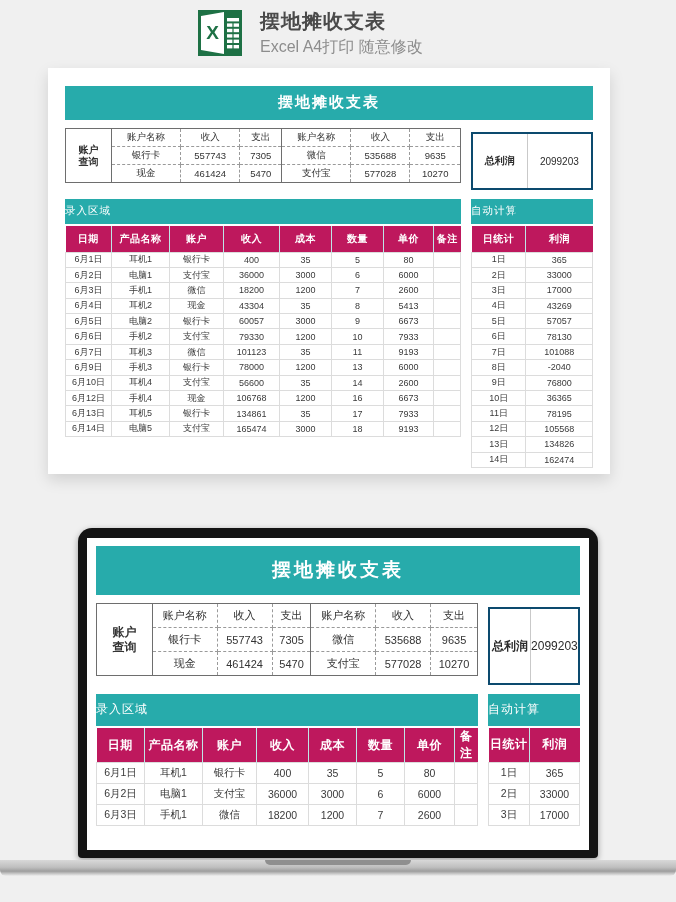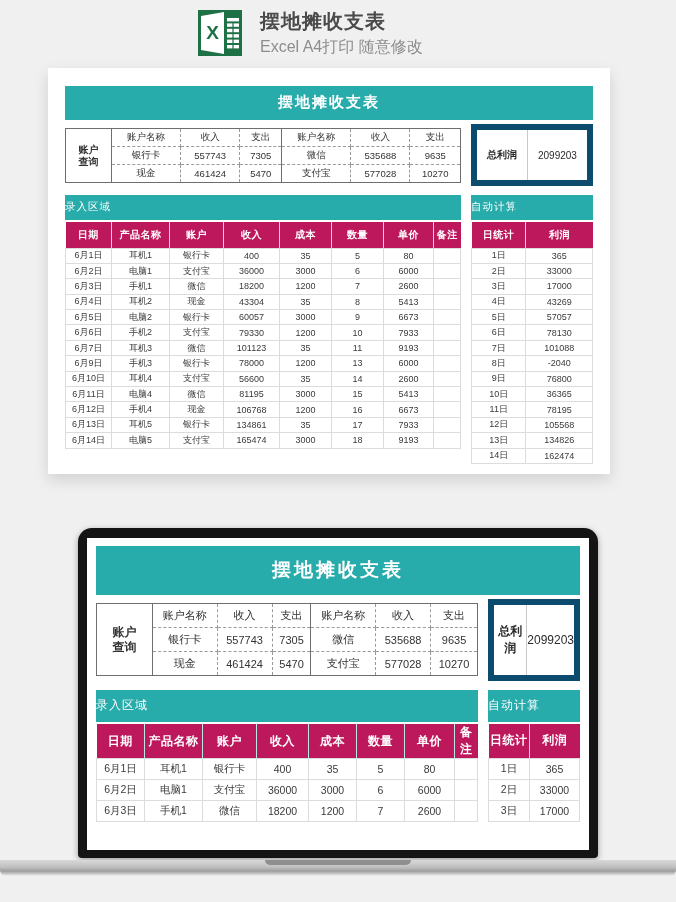--- a/index.html
+++ b/index.html
@@ -54,21 +54,21 @@
     border: 1px dashed #9a9a9a;
     font-size: 9.5px; color: #333; text-align: center;
     height: 18px; padding: 0 2px; background: #fff;
   }
   .acct td.qlabel {
     border: 1px solid #6e6e6e; width: 46px;
     font-weight: bold; font-size: 10px; line-height: 12px;
   }
   .acct td.mid { border-left: 1px solid #6e6e6e; }
 
-  .profit-box { margin-top: 4px; border: 6px solid #0c4a6e; }
+  .profit-box { margin-top: 12px; border: 2px solid #0c4a6e; }
   .profit-box td {
     border: 1px solid #c9c9c9; text-align: center;
     height: 56px; font-size: 10px; color: #2b2b2b;
   }
   .profit-box td.pl { font-weight: bold; width: 46%; }
 
   
   .banner {
     background: #27abab; color: #fff; text-align: left;
     font-size: 10.5px; padding: 5px 0 6px; letter-spacing: 1px;
@@ -329,30 +329,20 @@
                 <td class="w-date">6月10日</td>
                 <td class="w-prod">耳机4</td>
                 <td class="w-acct">支付宝</td>
                 <td class="w-inc">56600</td>
                 <td class="w-cost">35</td>
                 <td class="w-qty">14</td>
                 <td class="w-price">2600</td>
                 <td></td>
               </tr>
               <tr>
-                <td class="w-date">6月11日</td>
-                <td class="w-prod">电脑4</td>
-                <td class="w-acct">微信</td>
-                <td class="w-inc">81195</td>
-                <td class="w-cost">3000</td>
-                <td class="w-qty">15</td>
-                <td class="w-price">5413</td>
-                <td></td>
-              </tr>
-              <tr>
                 <td class="w-date">6月12日</td>
                 <td class="w-prod">手机4</td>
                 <td class="w-acct">现金</td>
                 <td class="w-inc">106768</td>
                 <td class="w-cost">1200</td>
                 <td class="w-qty">16</td>
                 <td class="w-price">6673</td>
                 <td></td>
               </tr>
               <tr>

